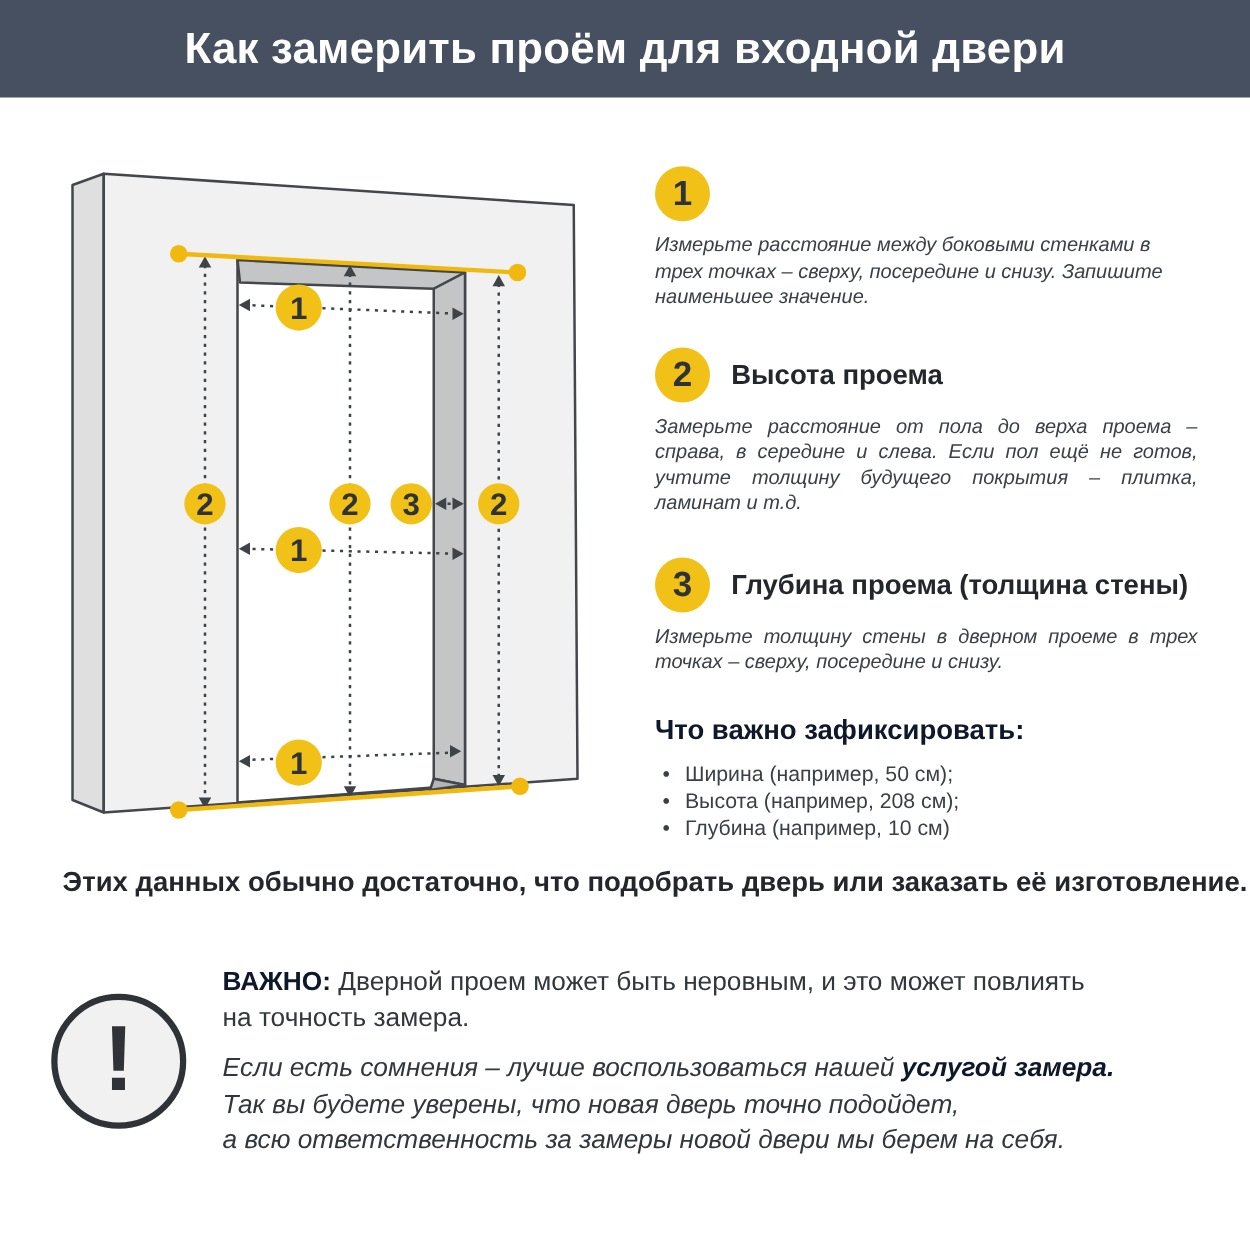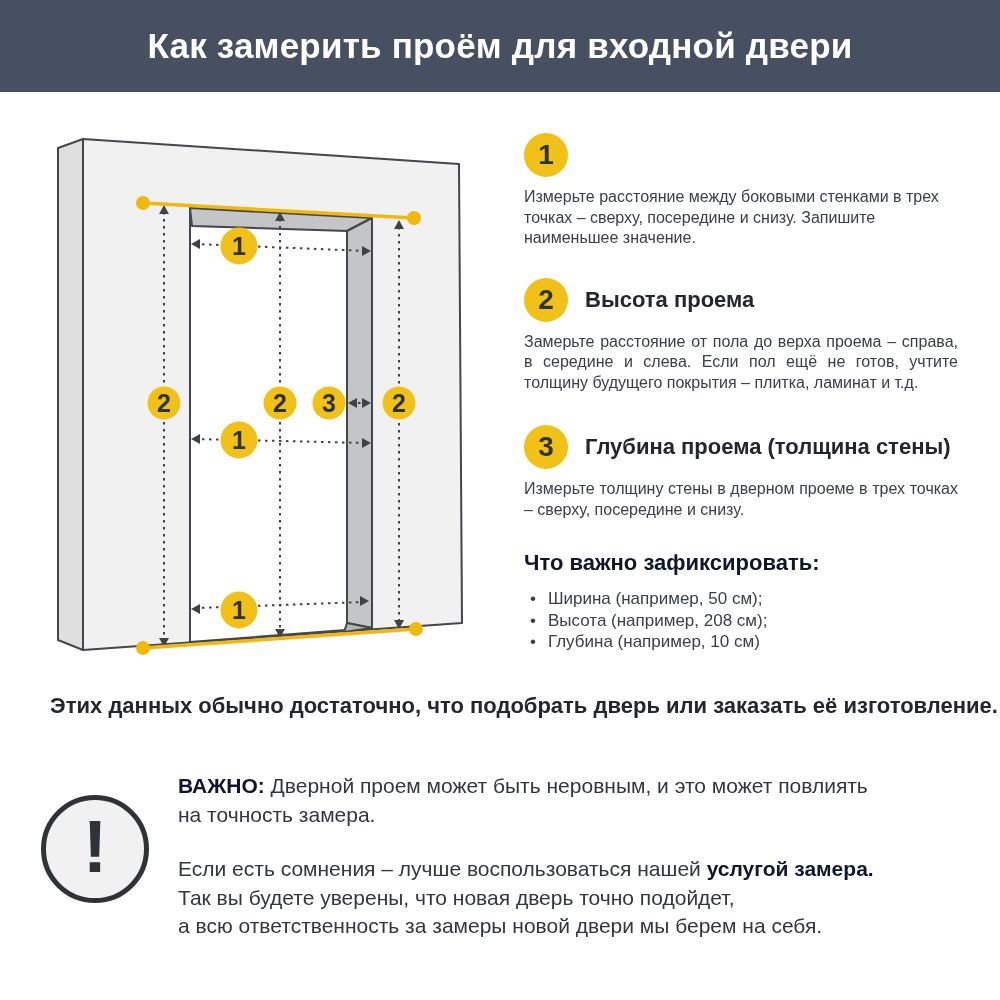--- a/index.html
+++ b/index.html
@@ -1,49 +1,49 @@
 <!DOCTYPE html>
 <html><head>
 <meta charset="utf-8">
 <style>
   html,body{margin:0;padding:0;background:#fff;}
   .page{position:relative;width:1000px;height:1000px;background:#ffffff;overflow:hidden;
         font-family:"Liberation Sans", sans-serif;}
   
-  .header{position:absolute;left:0;top:0;width:1000px;height:92px;background:#475061;
+  .header{position:absolute;left:0;top:0;width:1000px;height:78px;background:#475061;
           display:flex;align-items:center;justify-content:center;z-index:2;}
   .header h1{margin:0;color:#ffffff;font-size:35px;font-weight:700;letter-spacing:.2px;}
   
   .diagram{position:absolute;left:0;top:0;width:1000px;height:1000px;z-index:1;}
   
   .col{position:absolute;left:524px;top:133px;width:434px;z-index:2;}
   .shead{display:flex;align-items:center;gap:17px;}
   .badge{width:44px;height:44px;border-radius:50%;background:#F2C118;color:#2E3338;
          font-size:28px;font-weight:700;display:flex;align-items:center;justify-content:center;flex:0 0 44px;}
   .shead h3{margin:0;font-size:22px;font-weight:800;color:#23272C;}
-  .sec p{margin:10px 0 0 0;font-size:16px;line-height:20.5px;color:#3A4046;}
+  .sec p{margin:10px 0 0 0;font-size:16px;line-height:20.5px;color:#3A4046;font-style:italic;}
   .sec p.just{text-align:justify;}
   .sec{margin:0;}
   .sec + .sec{margin-top:28px;}
   .check{margin-top:30px;}
   .check h3{margin:0;font-size:22px;font-weight:800;color:#0f172a;}
   .check ul{list-style:none;margin:12px 0 0 0;padding:0 0 0 6px;}
   .check li{display:flex;gap:12px;font-size:17px;line-height:21.5px;color:#3A4046;}
   .dot{color:#3A4046;font-size:17px;}
   
   .summary{position:absolute;left:0;top:693px;width:1000px;text-align:center;
            font-size:22px;font-weight:700;color:#23272C;z-index:2;padding-left:24px;}
   
   .imp{position:absolute;left:41px;top:772px;width:915px;z-index:2;}
   .excl{position:absolute;left:0;top:23px;width:98px;height:98px;border-radius:50%;
         background:#F1F1F2;border:5px solid #2F3338;display:flex;align-items:center;justify-content:center;}
   .excl span{font-size:74px;font-weight:700;color:#2F3338;line-height:1;transform:translateY(-2px);}
   .imp-text{margin-left:137px;color:#32373C;font-size:21px;line-height:28.5px;}
   .imp-text p{margin:0;}
-  .imp-text p + p{margin-top:26px;}
+  .imp-text p + p{margin-top:12px;font-style:italic;}
   .imp-text strong{font-weight:700;color:#0f172a;}
 </style>
 </head>
 <body>
 
 <div class="page">
 
   <svg class="diagram" viewBox="0 0 1000 1000" xmlns="http://www.w3.org/2000/svg">
     <g stroke="#43474B" stroke-width="2" stroke-linejoin="round">
 

